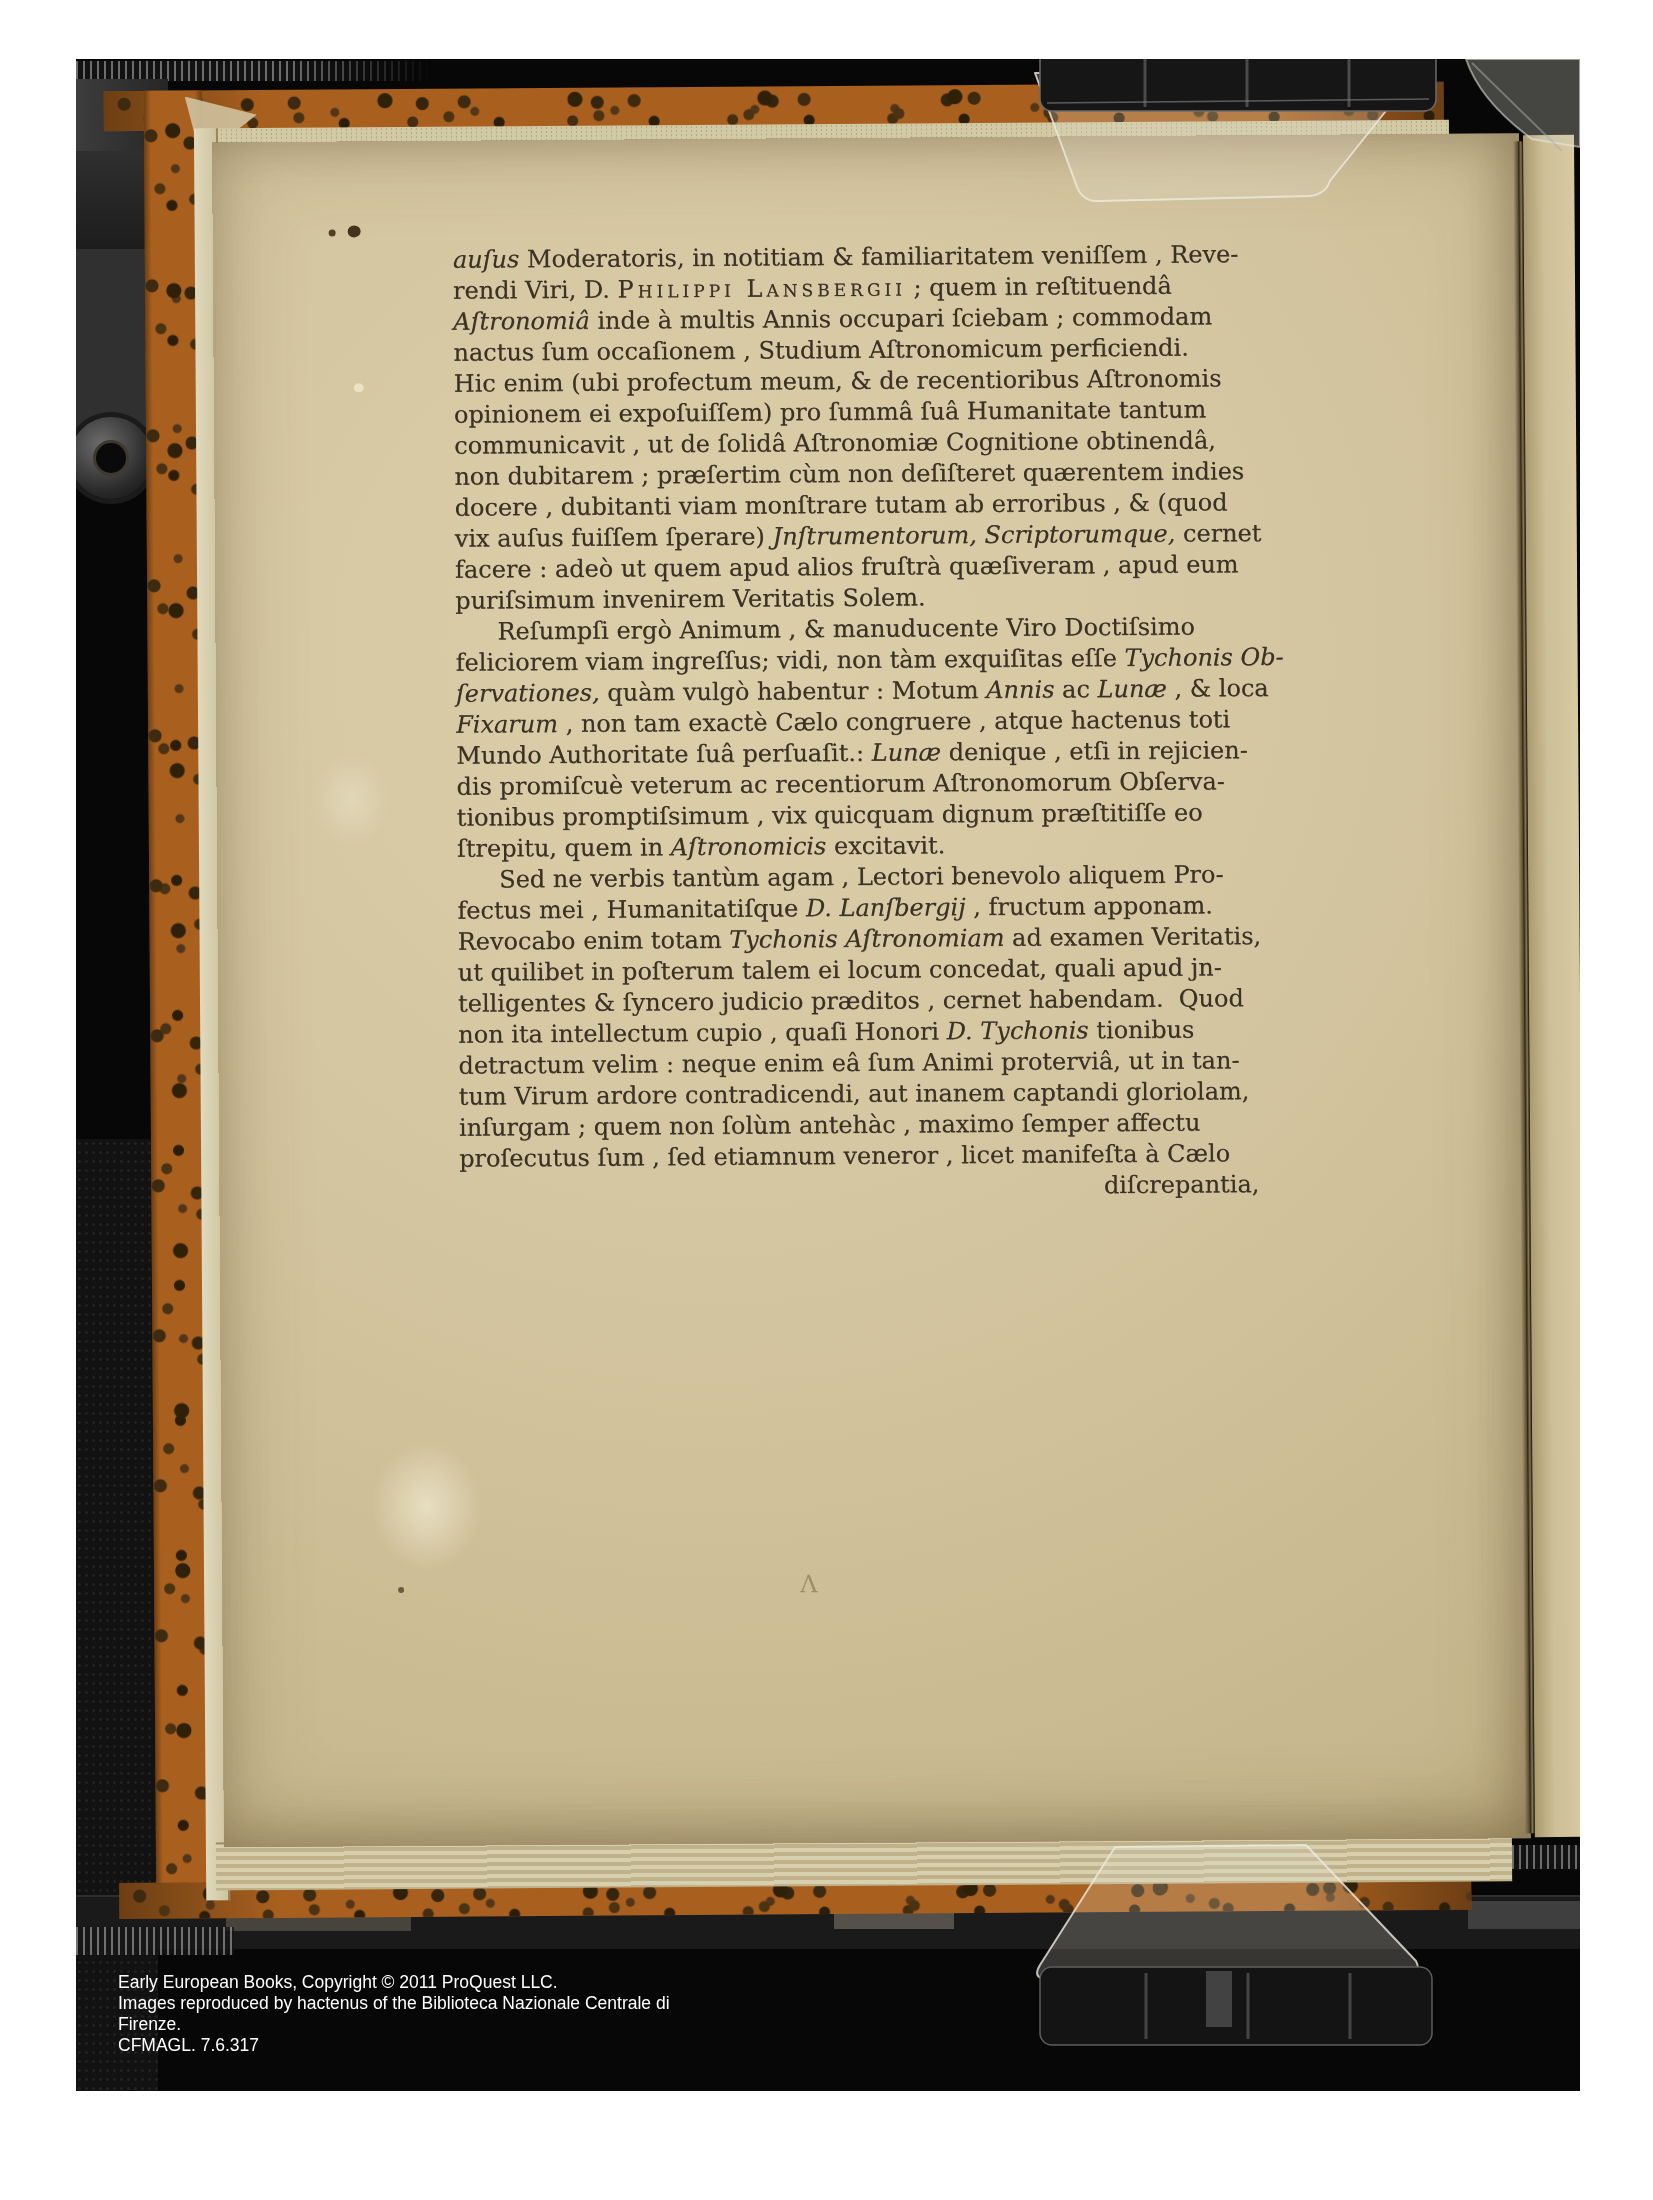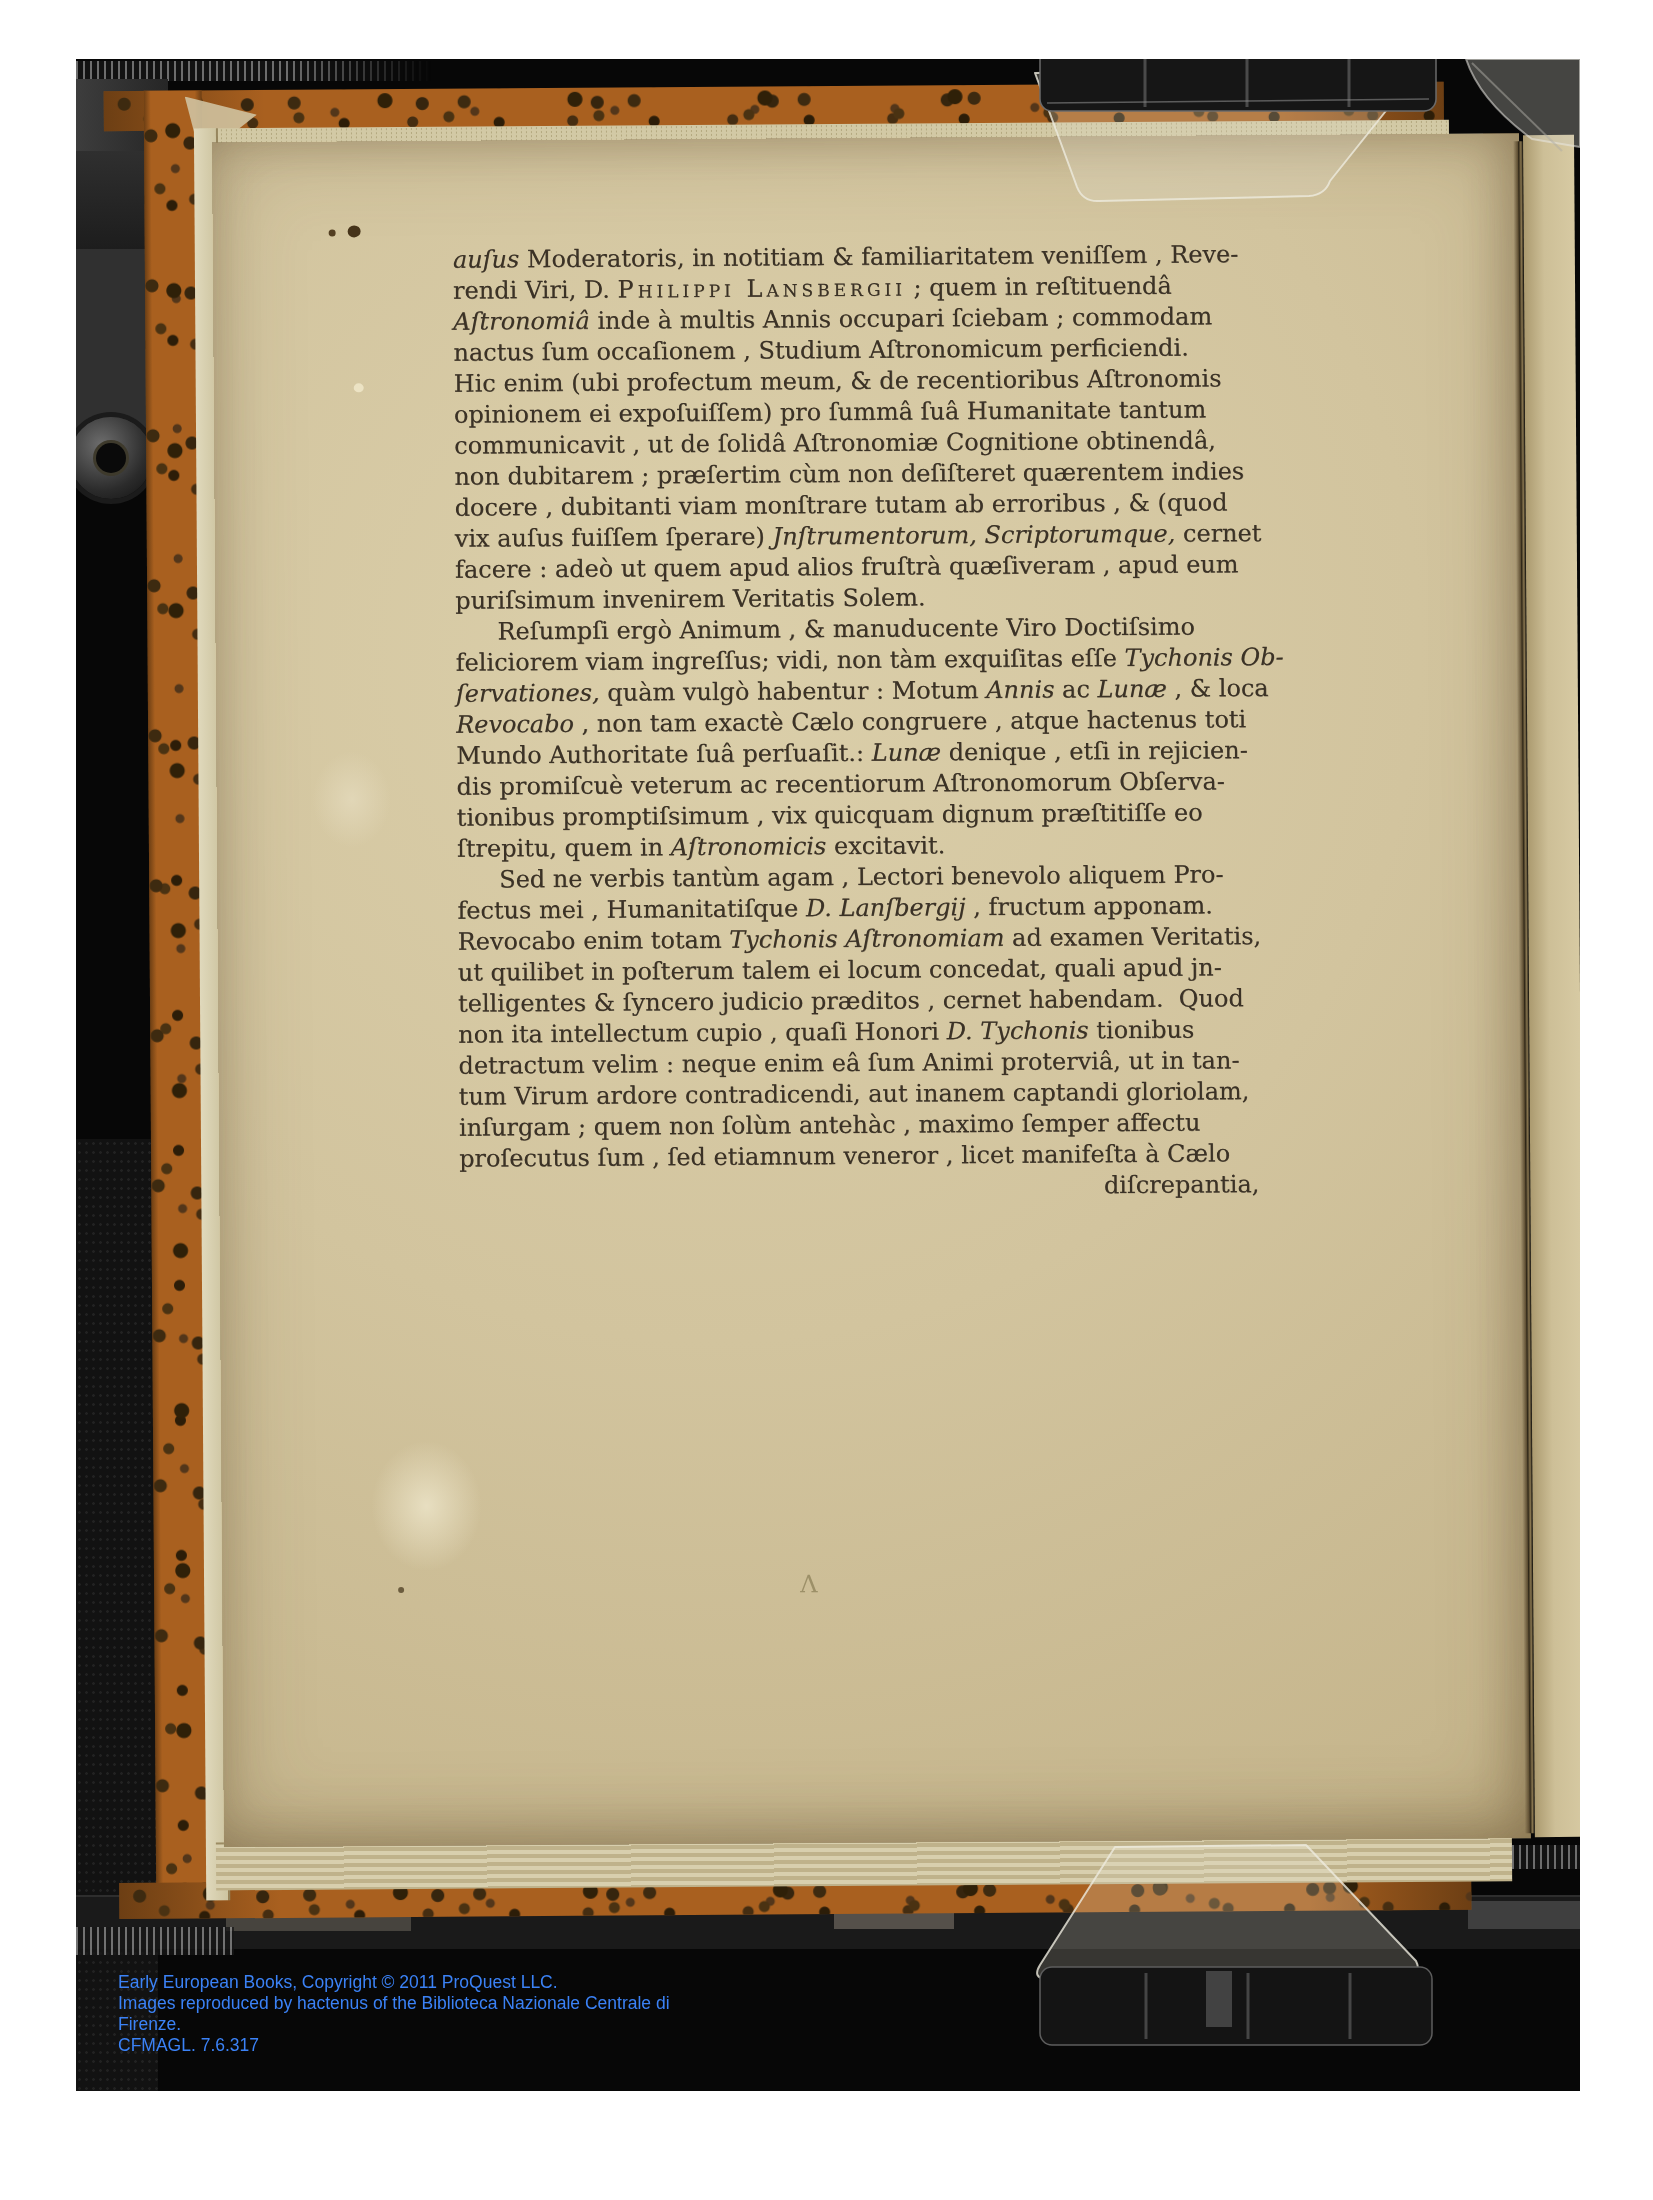--- a/index.html
+++ b/index.html
@@ -84,21 +84,21 @@
   .seg-i{font-style:italic;}
   .seg-sc{font-variant:small-caps;letter-spacing:4px;}
 
   
   .clamp{position:absolute;}
   .clamp-top{left:905px;top:0;}
   .clamp-bottom{left:900px;top:1780px;}
   .corner-piece{left:1360px;top:0;}
 
   
-  .copyright{position:absolute;left:42px;top:1913px;color:#3b82f6;
+  .copyright{position:absolute;left:42px;top:1913px;color:#ffffff;
     font-family:"Liberation Sans",sans-serif;font-size:17.5px;}
   .cline{height:21px;line-height:21px;white-space:pre;}
 </style>
 </head>
 <body>
 
 <div class="stage">
   <div class="bed">
 
     <div class="rib rib-topleft"></div>
@@ -142,21 +142,21 @@
             <div class="tline"><span>opinionem ei expoſuiſſem) pro ſummâ ſuâ Humanitate tantum</span></div>
             <div class="tline"><span>communicavit , ut de ſolidâ Aſtronomiæ Cognitione obtinendâ,</span></div>
             <div class="tline"><span>non dubitarem ; præſertim cùm non deſiſteret quærentem indies</span></div>
             <div class="tline"><span>docere , dubitanti viam monſtrare tutam ab erroribus , &amp; (quod</span></div>
             <div class="tline"><span>vix auſus fuiſſem ſperare) </span><span class="seg-i">Jnſtrumentorum, Scriptorumque,</span><span> cernet</span></div>
             <div class="tline"><span>facere : adeò ut quem apud alios fruſtrà quæſiveram , apud eum</span></div>
             <div class="tline"><span>puriſsimum invenirem Veritatis Solem.</span></div>
             <div class="tline indent"><span>Reſumpſi ergò Animum , &amp; manuducente Viro Doctiſsimo</span></div>
             <div class="tline"><span>feliciorem viam ingreſſus; vidi, non tàm exquiſitas eſſe </span><span class="seg-i">Tychonis Ob-</span></div>
             <div class="tline"><span class="seg-i">ſervationes,</span><span> quàm vulgò habentur : Motum </span><span class="seg-i">Annis</span><span> ac </span><span class="seg-i">Lunæ</span><span> , &amp; loca</span></div>
-            <div class="tline"><span class="seg-i">Revocabo</span><span> , non tam exactè Cælo congruere , atque hactenus toti</span></div>
+            <div class="tline"><span class="seg-i">Fixarum</span><span> , non tam exactè Cælo congruere , atque hactenus toti</span></div>
             <div class="tline"><span>Mundo Authoritate ſuâ perſuaſit.: </span><span class="seg-i">Lunæ</span><span> denique , etſi in rejicien-</span></div>
             <div class="tline"><span>dis promiſcuè veterum ac recentiorum Aſtronomorum Obſerva-</span></div>
             <div class="tline"><span>tionibus promptiſsimum , vix quicquam dignum præſtitiſſe eo</span></div>
             <div class="tline"><span>ſtrepitu, quem in </span><span class="seg-i">Aſtronomicis</span><span> excitavit.</span></div>
             <div class="tline indent"><span>Sed ne verbis tantùm agam , Lectori benevolo aliquem Pro-</span></div>
             <div class="tline"><span>fectus mei , Humanitatiſque </span><span class="seg-i">D. Lanſbergij</span><span> , fructum apponam.</span></div>
             <div class="tline"><span>Revocabo enim totam </span><span class="seg-i">Tychonis Aſtronomiam</span><span> ad examen Veritatis,</span></div>
             <div class="tline"><span>ut quilibet in poſterum talem ei locum concedat, quali apud jn-</span></div>
             <div class="tline"><span>telligentes &amp; ſyncero judicio præditos , cernet habendam.  Quod</span></div>
             <div class="tline"><span>non ita intellectum cupio , quaſi Honori </span><span class="seg-i">D. Tychonis</span><span> tionibus</span></div>

